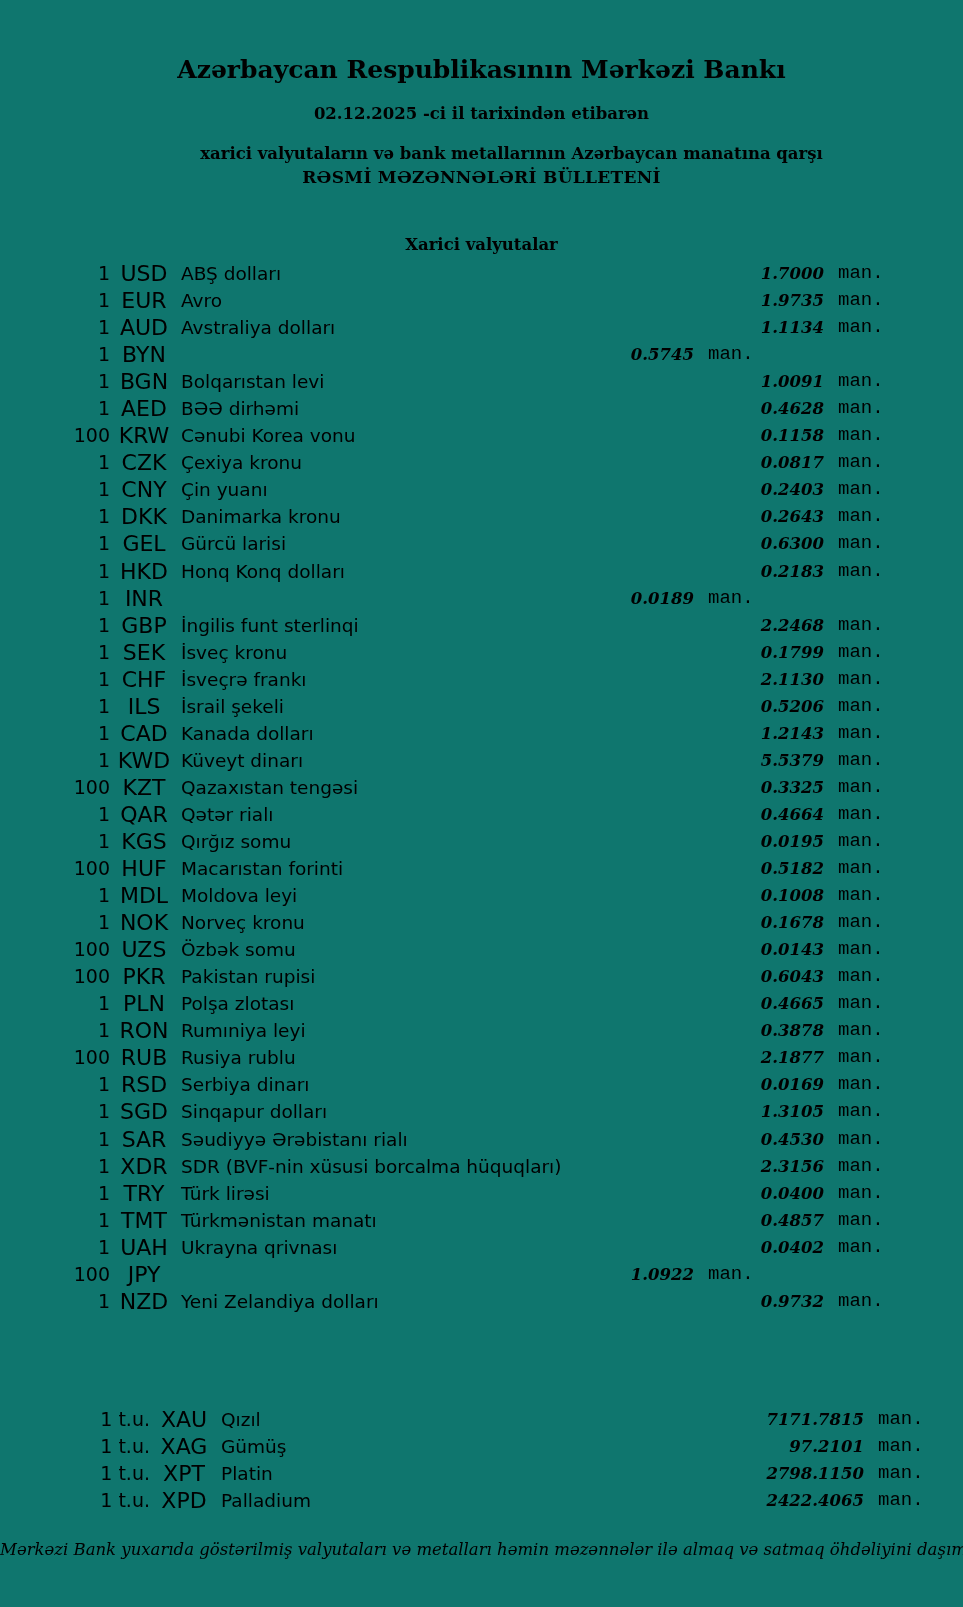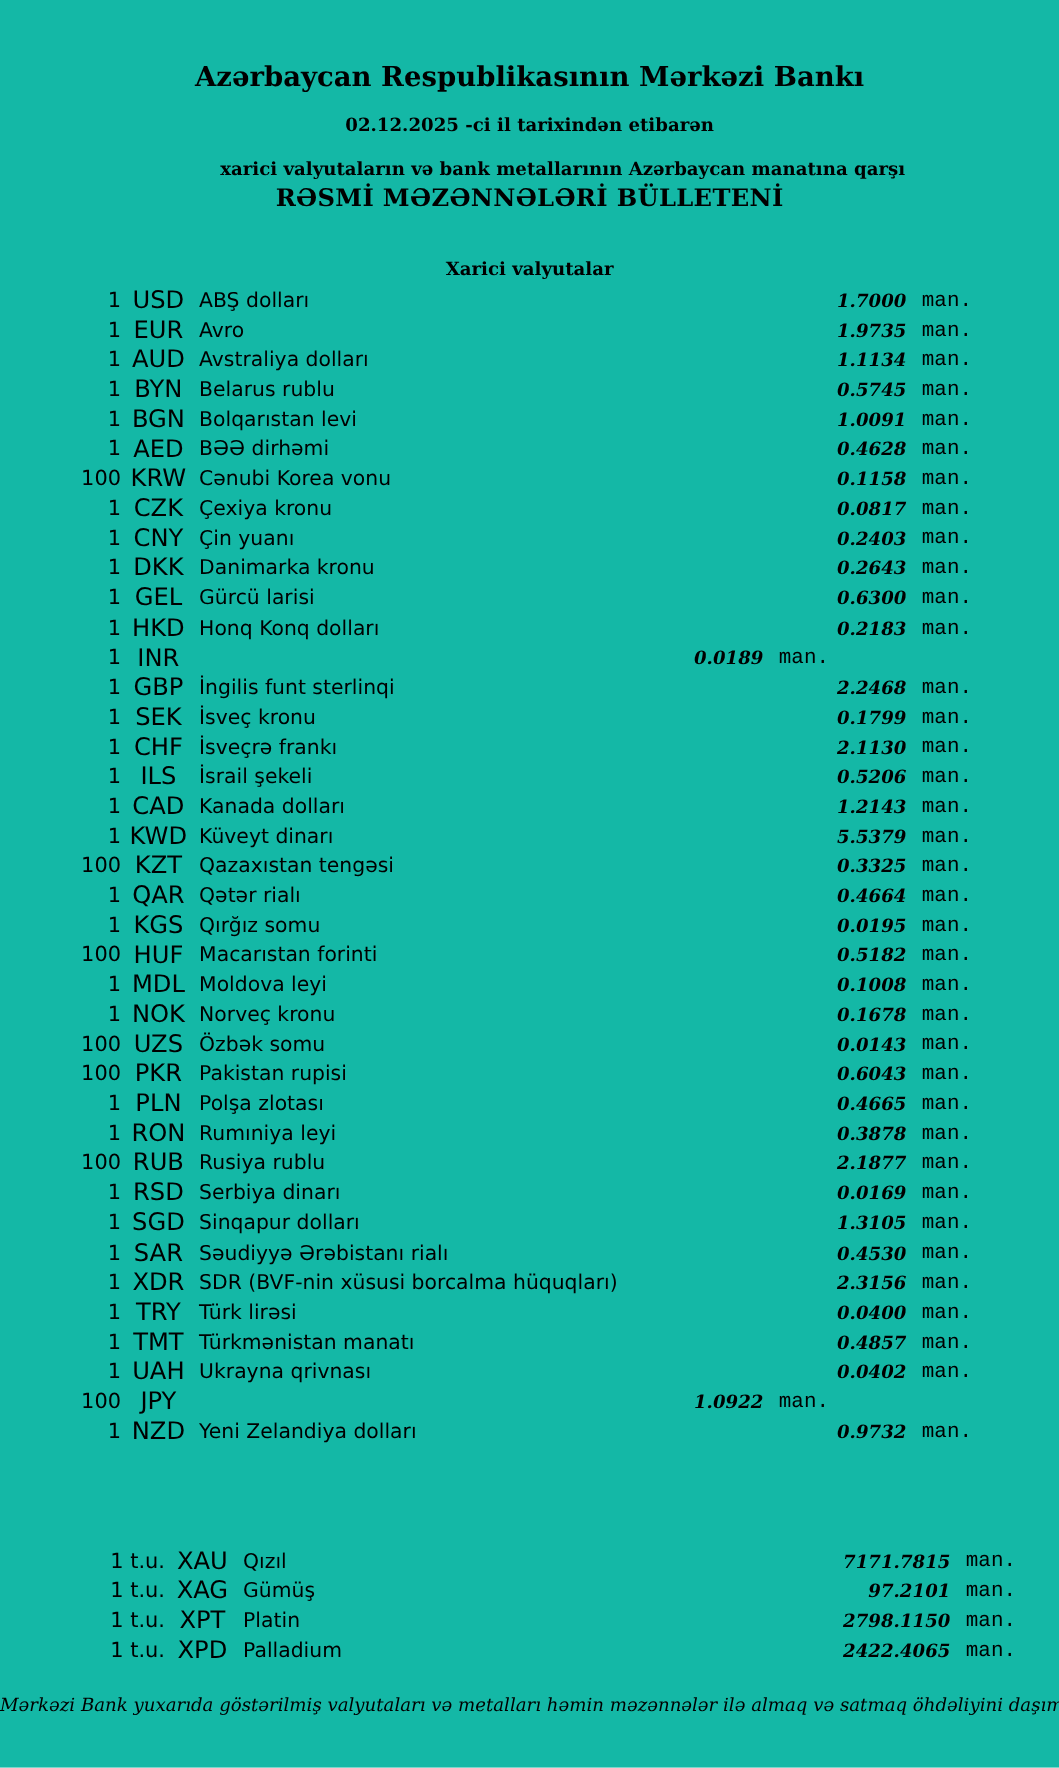--- a/index.html
+++ b/index.html
@@ -4,40 +4,40 @@
 <style>
   html, body {
     margin: 0;
     padding: 0;
     background: #ffffff;
   }
   .page {
     position: relative;
     width: 963px;
     height: 1607px;
-    background: #14b8a6;
+    background: #0f766e;
     color: #000000;
     overflow: hidden;
     font-family: "DejaVu Sans", sans-serif;
   }
   .center-line {
     position: absolute;
     left: 0;
     width: 100%;
     text-align: center;
     white-space: nowrap;
   }
   .serif-bold {
     font-family: "DejaVu Serif", "Liberation Serif", serif;
     font-weight: bold;
   }
   #bank-name     { top: 55px;  font-size: 25px; }
   #date-line     { top: 104px; font-size: 16.5px; }
   #subject-line  { top: 144px; font-size: 16.5px; margin-left: 30px; }
-  #bulletin-title{ top: 167px; font-size: 22px; letter-spacing: 0.3px; }
+  #bulletin-title{ top: 167px; font-size: 17px; letter-spacing: 0.3px; }
   #fx-title      { top: 235px; font-size: 16.5px; }
   #metals-title  { top: 1375px; font-size: 16.5px; }
 
   .rate-table {
     position: absolute;
     left: 0;
     width: 901px; 
   }
   #fx-table     { top: 260px; }
   #metals-table { top: 1406px; margin-left: 40px; }
@@ -127,21 +127,20 @@
       <div class="row">
         <span class="qty">1</span>
         <span class="code">AUD</span>
         <span class="cname">Avstraliya dolları</span>
         <span class="rate">1.1134</span>
         <span class="man">man.</span>
       </div>
       <div class="row">
         <span class="qty">1</span>
         <span class="code">BYN</span>
-        <span class="cname">Belarus rublu</span>
         <span class="rate">0.5745</span>
         <span class="man">man.</span>
       </div>
       <div class="row">
         <span class="qty">1</span>
         <span class="code">BGN</span>
         <span class="cname">Bolqarıstan levi</span>
         <span class="rate">1.0091</span>
         <span class="man">man.</span>
       </div>

